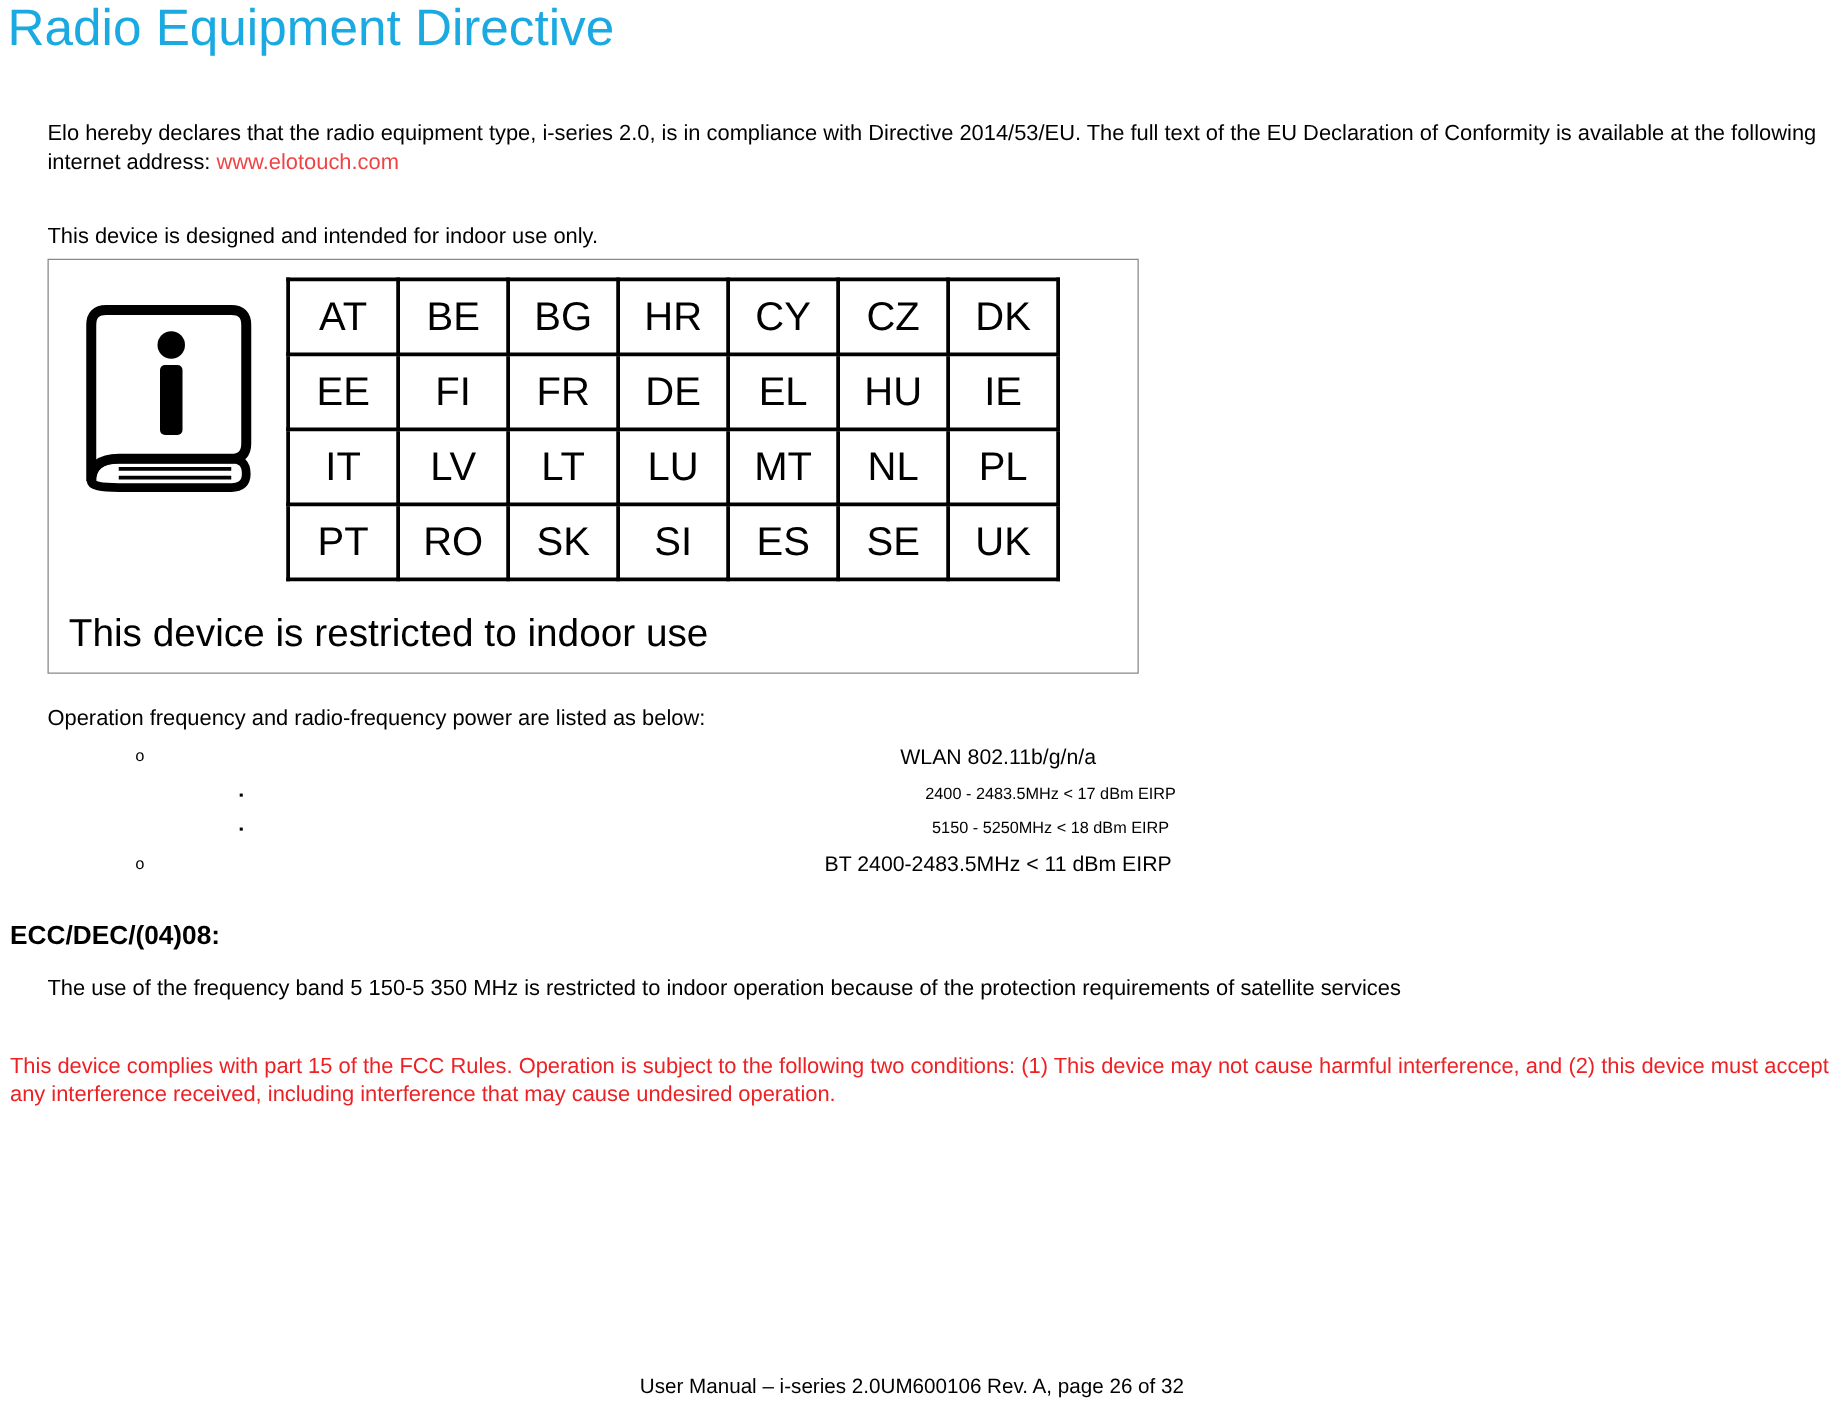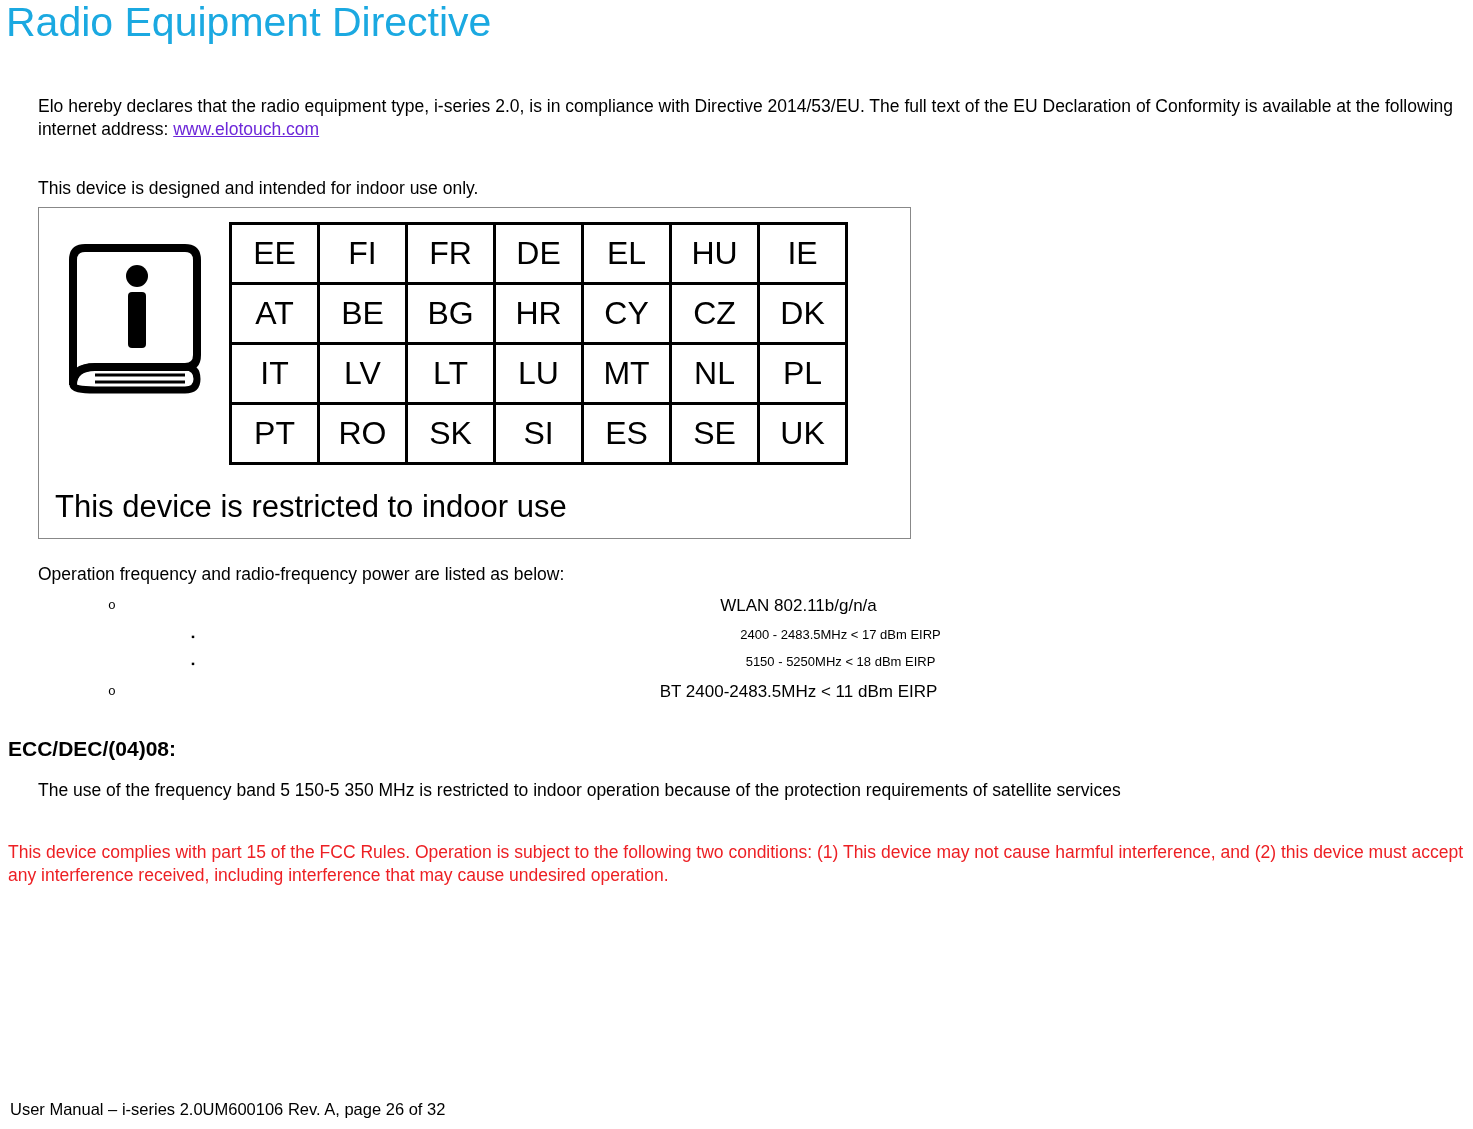--- a/index.html
+++ b/index.html
@@ -26,22 +26,21 @@
       padding-left: 38px;
       padding-right: 10px;
       padding-top: 50px;
       font-size: 17.5px;
       line-height: 1.3;
     }
     .declaration {
       color: #000;
     }
     .link {
-      color: #6d28d9;
-      text-decoration: underline;
+      color: #ef4444;
     }
     .paragraph-gap {
       height: 36px;
     }
     .indoor-box {
       margin-top: 8px;
       border: 1px solid #888;
       width: 873px;
       padding: 14px 16px 4px 16px;
     }
@@ -137,21 +136,21 @@
     }
     .fcc-label {
       display: block;
     }
     .footer {
       position: absolute;
       bottom: 10px;
       left: 10px;
       right: 24px;
       display: flex;
-      justify-content: flex-start;
+      justify-content: center;
       font-size: 16.5px;
       color: #000;
     }
   </style>
 </head>
 <body>
 
 <div class="title">Radio Equipment Directive</div>
 
 <div class="body-wrapper">
@@ -170,36 +169,36 @@
           <path d="M 18 30 Q 18 18 30 18 L 130 18 Q 142 18 142 30 L 142 125 Q 142 137 130 137 L 40 137 Q 18 137 18 155 L 18 30 Z" fill="none" stroke="#000" stroke-width="8"></path>
           <path d="M 18 155 Q 18 137 40 137 L 130 137 Q 142 137 142 149 Q 142 160 130 160 L 40 160 Q 18 160 18 155 Z" fill="none" stroke="#000" stroke-width="7"></path>
           <path d="M 40 145 L 130 145 M 40 152 L 130 152" stroke="#000" stroke-width="3" fill="none"></path>
           <circle cx="82" cy="46" r="11" fill="#000"></circle>
           <rect x="73" y="62" width="18" height="56" rx="4" fill="#000"></rect>
         </svg>
       </div>
       <table class="country-table">
         <tbody>
             <tr>
+          <td>AT</td>
+          <td>BE</td>
+          <td>BG</td>
+          <td>HR</td>
+          <td>CY</td>
+          <td>CZ</td>
+          <td>DK</td>
+        </tr>
+        <tr>
           <td>EE</td>
           <td>FI</td>
           <td>FR</td>
           <td>DE</td>
           <td>EL</td>
           <td>HU</td>
           <td>IE</td>
-        </tr>
-        <tr>
-          <td>AT</td>
-          <td>BE</td>
-          <td>BG</td>
-          <td>HR</td>
-          <td>CY</td>
-          <td>CZ</td>
-          <td>DK</td>
         </tr>
         <tr>
           <td>IT</td>
           <td>LV</td>
           <td>LT</td>
           <td>LU</td>
           <td>MT</td>
           <td>NL</td>
           <td>PL</td>
         </tr>

